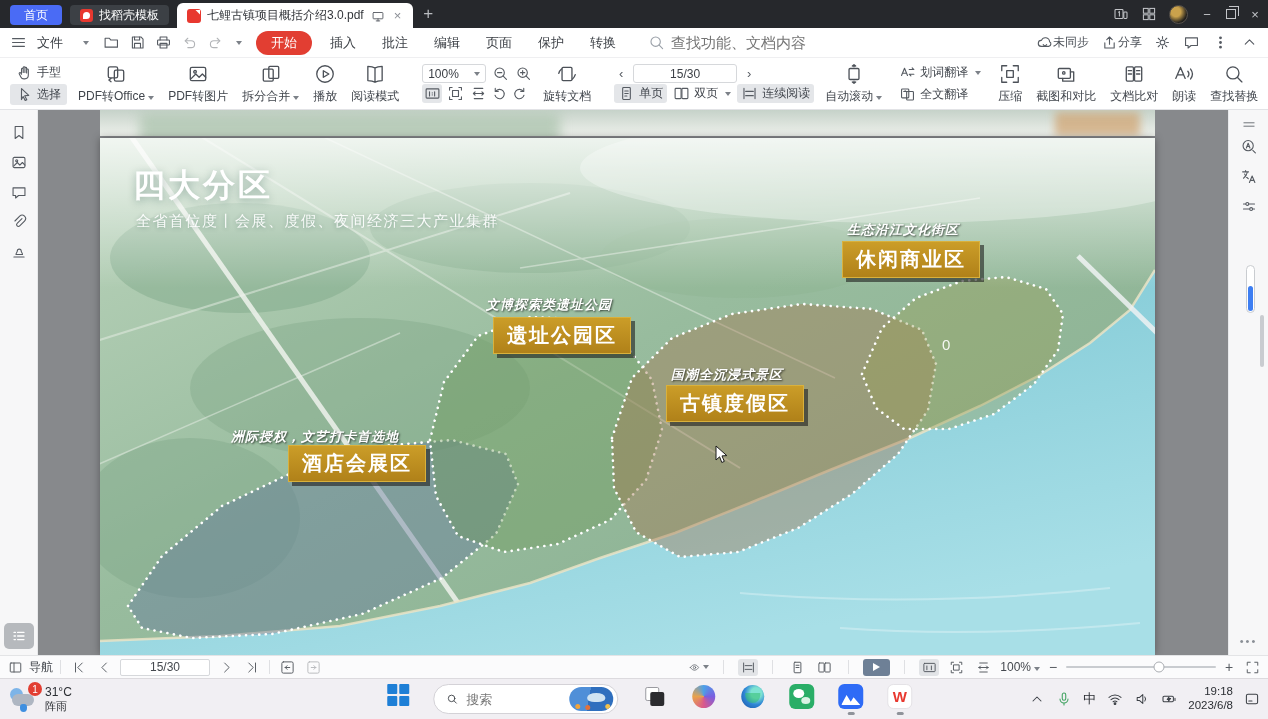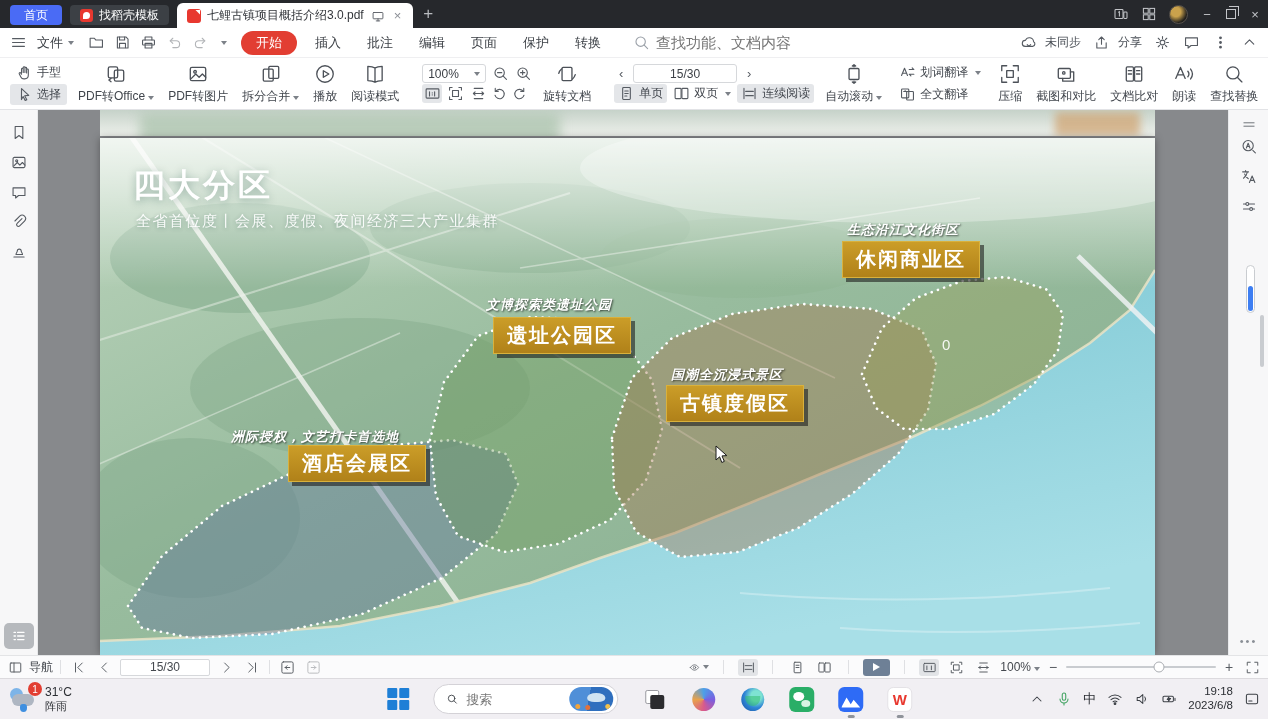--- a/index.html
+++ b/index.html
@@ -27,29 +27,29 @@
   .restore-ic{width:10px;height:10px;border:1.2px solid #c3c5c9;position:relative;display:inline-block}
   .restore-ic:before{content:"";position:absolute;left:2px;top:-4px;width:9px;height:9px;border:1.2px solid #c3c5c9;border-left:none;border-bottom:none}
 
   
   svg.ic{width:17px;height:17px;stroke:#565b62;fill:none;stroke-width:1.3;stroke-linecap:round;stroke-linejoin:round;flex:0 0 auto}
   svg.ic-lg{width:22px;height:22px;stroke:#4c5158;fill:none;stroke-width:1.2;stroke-linecap:round;stroke-linejoin:round}
   .caret{width:0;height:0;border-left:3.5px solid transparent;border-right:3.5px solid transparent;border-top:4px solid #7c8188;display:inline-block;margin-left:3px}
 
   
   .menubar{height:30px;background:#fff;display:flex;align-items:center;padding:0 10px;gap:10px;font-size:13px;color:#3c4046;border-bottom:1px solid #efeff1;flex:0 0 30px;position:relative}
-  .mb-file{display:flex;align-items:center;gap:2px}
+  .mb-file{display:flex;align-items:center;gap:17px}
   .mb-qicons{display:flex;align-items:center;gap:9px;margin:0 4px}
   .mb-qicons .dis{opacity:.45}
   .mb-start{background:#e23e32;color:#fff;border-radius:13px;padding:3px 15px;font-size:13px}
   .mb-item{padding:0 8px}
   .mb-search{display:flex;align-items:center;gap:6px;margin-left:14px;color:#9aa0a8}
   .mb-search input{border:none;outline:none;font-size:15px;color:#9aa0a8;width:150px;background:transparent;font-family:inherit}
   .mb-right{position:absolute;right:10px;display:flex;align-items:center;gap:12px;color:#4c5158;font-size:12px}
-  .mb-right .grp{display:flex;align-items:center;gap:8px}
+  .mb-right .grp{display:flex;align-items:center;gap:0}
 
   
   .toolbar{height:52px;background:#fff;border-bottom:1px solid #e2e3e6;display:flex;align-items:center;padding:0 6px;flex:0 0 52px}
   .tb-big{display:flex;flex-direction:column;align-items:center;justify-content:center;gap:3px;padding:0 7px;font-size:12px;color:#40454c;white-space:nowrap}
   .tb-stack{display:flex;flex-direction:column;justify-content:center;gap:1px;padding:0 4px}
   .tb-row{display:flex;align-items:center;gap:4px;font-size:12px;color:#40454c;padding:2px 6px;border-radius:3px;white-space:nowrap}
   .tb-row.active{background:#e4e6e9}
   .tb-sep{width:1px;height:38px;background:#e4e5e8;margin:0 6px}
   .zoombox{display:flex;align-items:center;justify-content:space-between;border:1px solid #d6d8db;border-radius:3px;width:64px;height:19px;padding:0 5px;font-size:12px}
   .sq{width:20px;height:19px;display:flex;align-items:center;justify-content:center;border-radius:3px}
@@ -103,21 +103,21 @@
   
   .taskbar{height:41px;background:#f1eff3;border-top:1px solid #dcdade;position:relative;display:flex;align-items:center;flex:0 0 41px}
   .weather{position:absolute;left:8px;display:flex;align-items:center;gap:7px}
   .wicon{width:30px;height:26px;position:relative}
   .wicon .sun{position:absolute;left:2px;top:2px;width:13px;height:13px;border-radius:50%;background:#7db4e8}
   .wicon .cloud{position:absolute;left:4px;top:8px;width:22px;height:12px;border-radius:8px;background:#aeb6c2}
   .wicon .drop{position:absolute;left:12px;top:18px;width:7px;height:8px;border-radius:50% 50% 60% 60%;background:#3f8fe0}
   .wbadge{position:absolute;right:-4px;top:-4px;min-width:14px;height:14px;border-radius:7px;background:#e23e32;color:#fff;font-size:10px;display:flex;align-items:center;justify-content:center;padding:0 3px}
   .wtxt{display:flex;flex-direction:column;line-height:1.15;font-size:11px;color:#2b2e33}
   .wtxt .t1{font-size:12px}
-  .tb-center{position:absolute;left:50%;transform:translateX(-47%);display:flex;align-items:center;gap:24px}
+  .tb-center{position:absolute;left:50%;transform:translateX(-47%);display:flex;align-items:flex-start;gap:24px}
   .startbtn{width:22px;height:22px;display:grid;grid-template-columns:10px 10px;grid-template-rows:10px 10px;gap:2px}
   .startbtn i{background:#1e7fd6;border-radius:1px}
   .searchpill{width:185px;height:30px;background:#fff;border:1px solid #d4d2d7;border-radius:16px;display:flex;align-items:center;padding:0 4px 0 12px;gap:8px}
   .searchpill svg{width:14px;height:14px;stroke:#3c4046;fill:none;stroke-width:1.5;stroke-linecap:round}
   .searchpill input{border:none;outline:none;background:transparent;font-size:13px;color:#55595f;width:95px;font-family:inherit}
   .pillimg{width:52px;height:24px;border-radius:12px;margin-left:auto;background:linear-gradient(100deg,#4f8fd8 0 45%,#2f6fbe 45% 100%);position:relative;overflow:hidden}
   .pillimg:before{content:"";position:absolute;left:18px;top:6px;width:18px;height:9px;border-radius:50% 50% 40% 40%;background:#cfe3f2}
   .pillimg:after{content:"";position:absolute;left:6px;bottom:2px;width:5px;height:5px;border-radius:50%;background:#f0a43c;box-shadow:10px 1px 0 #e2703a,30px 0 0 #f0c04c}
   .taskicon{width:25px;height:25px;position:relative;display:flex;align-items:center;justify-content:center}
   .tv-back{position:absolute;left:3px;top:3px;width:14px;height:14px;background:#fff;border:1px solid #9a9aa0;border-radius:2px}

